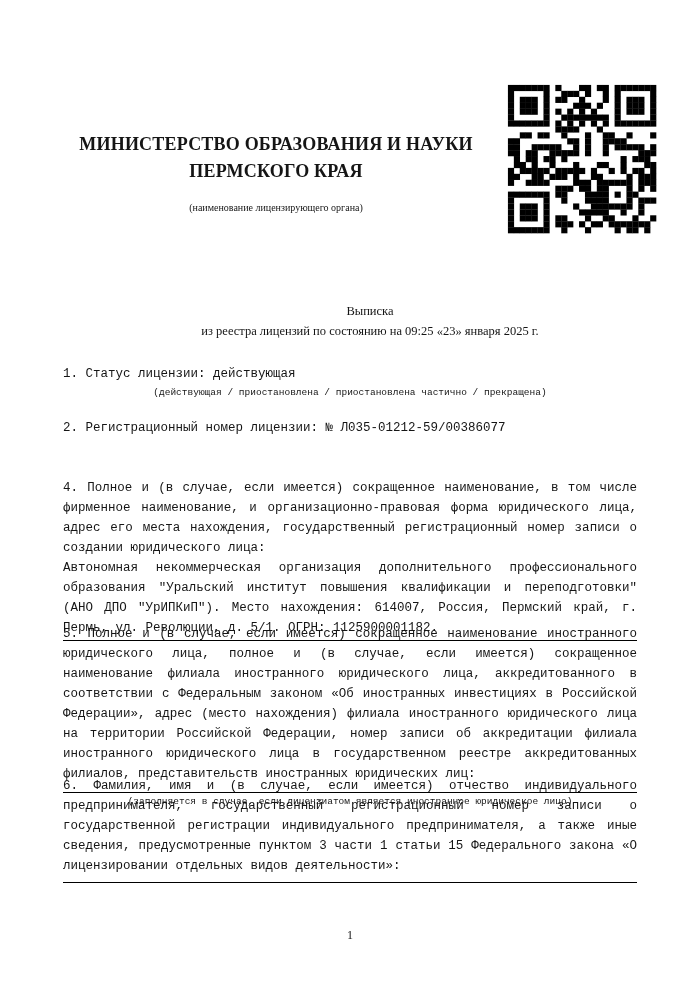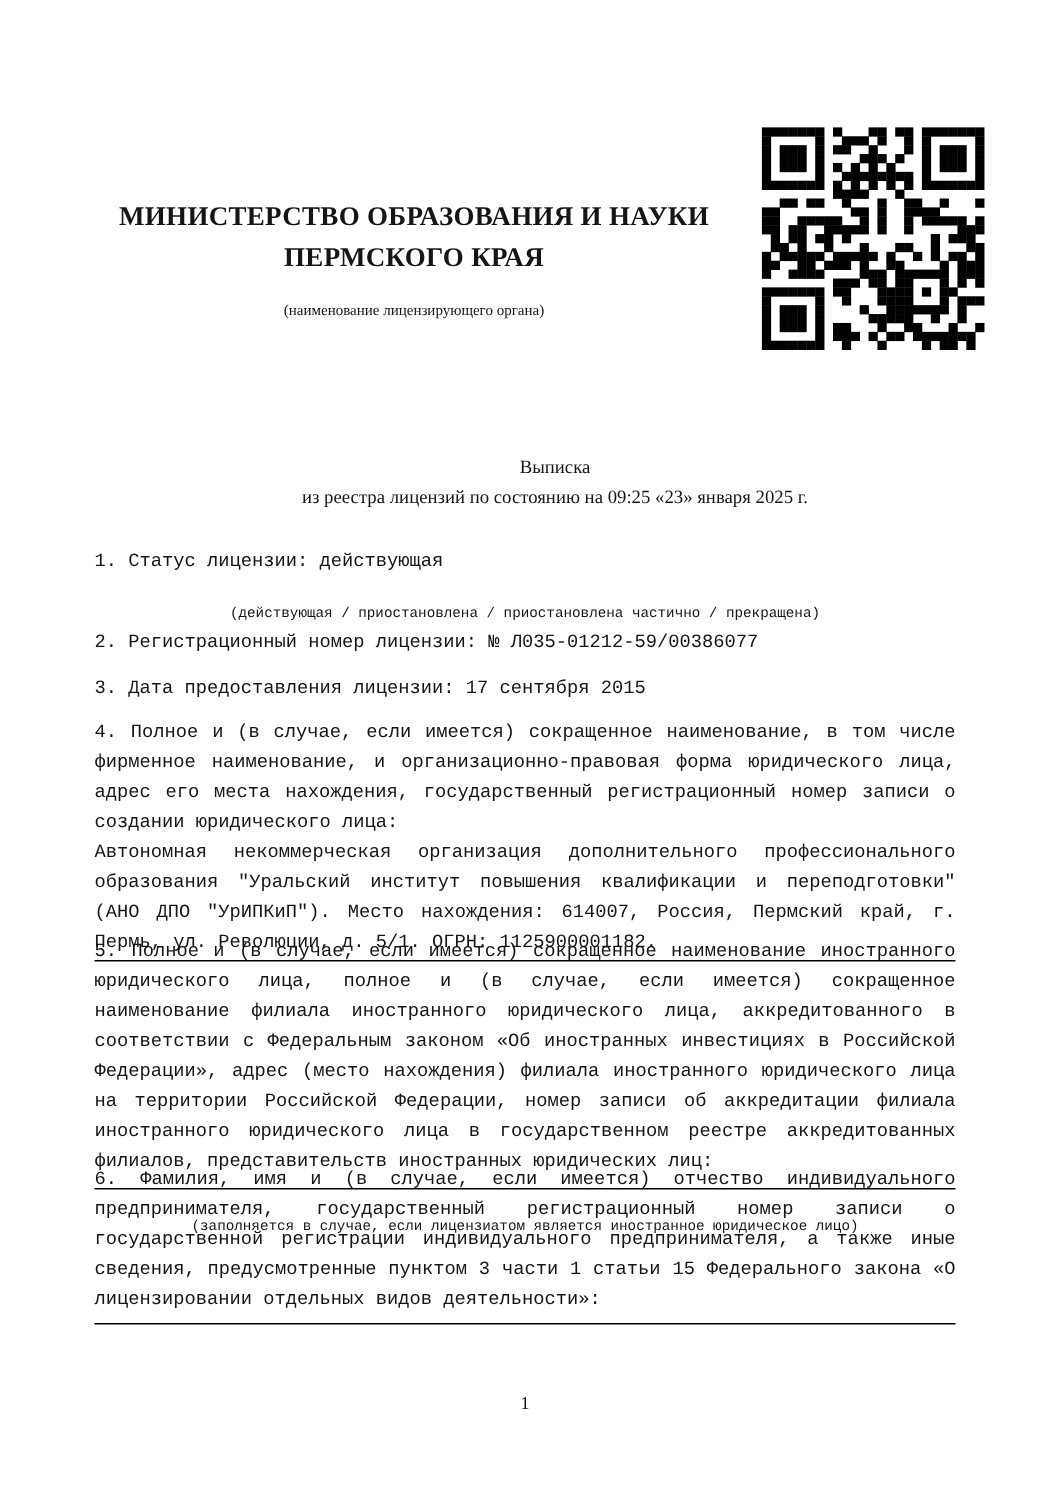--- a/index.html
+++ b/index.html
@@ -59,21 +59,21 @@
   }
   .para {
     font-size: 12.5px;
     line-height: 20px;
     text-align: justify;
   }
   .caption {
     font-size: 9.5px;
     line-height: 13px;
     text-align: center;
-    margin-top: 18px;
+    margin-top: 2px;
   }
   .rule {
     border: 0;
     border-top: 1.6px solid #000;
     height: 0;
     margin: 0;
   }
   .footer-page-number {
     position: absolute;
     top: 926px;
@@ -431,23 +431,20 @@
 
   <section class="item" style="top:364px">
     <div class="para">1. Статус лицензии: действующая</div>
     <div class="caption">(действующая / приостановлена / приостановлена частично / прекращена)</div>
   </section>
 
   <section class="item" style="top:418px">
     <div class="para">2. Регистрационный номер лицензии: № Л035-01212-59/00386077</div>
   </section>
 
-  <section class="item" style="top:449px">
-    <div class="para">3. Дата предоставления лицензии: 17 сентября 2015</div>
-  </section>
 
   <section class="item" style="top:478px">
     <div class="para">4. Полное и (в случае, если имеется) сокращенное наименование, в том числе фирменное наименование, и организационно-правовая форма юридического лица, адрес его места нахождения, государственный регистрационный номер записи о создании юридического лица:</div>
     <div class="para">Автономная некоммерческая организация дополнительного профессионального образования "Уральский институт повышения квалификации и переподготовки" (АНО ДПО "УрИПКиП"). Место нахождения: 614007, Россия, Пермский край, г. Пермь, ул. Революции, д. 5/1. ОГРН: 1125900001182.</div>
     <hr class="rule" style="margin-top:2px">
   </section>
 
   <section class="item" style="top:624px">
     <div class="para">5. Полное и (в случае, если имеется) сокращенное наименование иностранного юридического лица, полное и (в случае, если имеется) сокращенное наименование филиала иностранного юридического лица, аккредитованного в соответствии с Федеральным законом «Об иностранных инвестициях в Российской Федерации», адрес (место нахождения) филиала иностранного юридического лица на территории Российской Федерации, номер записи об аккредитации филиала иностранного юридического лица в государственном реестре аккредитованных филиалов, представительств иностранных юридических лиц:</div>
     <hr class="rule" style="margin-top:8px">

